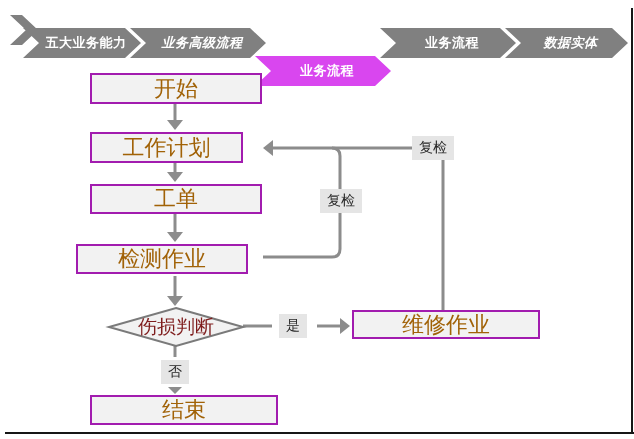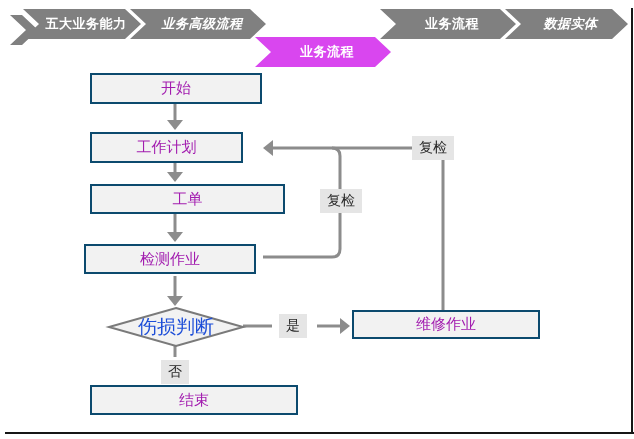--- a/index.html
+++ b/index.html
@@ -5,21 +5,21 @@
   html, body { margin: 0; padding: 0; background: #ffffff; }
   body {
     width: 634px; height: 439px;
     position: relative;
     overflow: hidden;
     font-family: "Liberation Sans", "DejaVu Sans", sans-serif;
   }
 
   
   .chev {
-    position: absolute; top: 9px; height: 30px;
+    position: absolute; top: 28px; height: 30px;
     background: #808080; color: #ffffff;
     font-size: 13px; font-weight: bold;
     display: flex; align-items: center; justify-content: center;
     padding-left: 8px; box-sizing: border-box;
     clip-path: polygon(0 0, calc(100% - 16px) 0, 100% 50%, calc(100% - 16px) 100%, 0 100%, 16px 50%);
     letter-spacing: 0.5px;
     white-space: nowrap;
   }
   .chev.active { background: #d946ef; margin-top: 28px; }
   .chev-lead {
@@ -30,37 +30,37 @@
   #nav-step-1 { left: 23px;  width: 118px; }
   #nav-step-2 { left: 130px; width: 136px; font-style: italic; }
   #nav-step-3 { left: 255px; width: 136px; }
   #nav-step-4 { left: 380px; width: 136px; }
   #nav-step-5 { left: 505px; width: 123px; font-style: italic; }
 
   
   .node {
     position: absolute;
     background: #f2f2f2;
-    border: 2px solid #0c4a6e;
+    border: 2px solid #a21caf;
     box-sizing: border-box;
     display: flex; align-items: center; justify-content: center;
-    font-size: 15px; color: #a21caf;
+    font-size: 22px; color: #a16207;
     white-space: nowrap;
   }
   #node-start      { left: 90px;  top: 73px;  width: 172px; height: 31px; }
   #node-work-plan  { left: 90px;  top: 132px; width: 153px; height: 31px; }
-  #node-work-order { left: 90px;  top: 184px; width: 195px; height: 30px; }
-  #node-inspection { left: 84px;  top: 244px; width: 172px; height: 30px; }
+  #node-work-order { left: 90px;  top: 184px; width: 172px; height: 30px; }
+  #node-inspection { left: 76px;  top: 244px; width: 172px; height: 30px; }
   #node-repair     { left: 352px; top: 310px; width: 188px; height: 29px; }
-  #node-end        { left: 90px;  top: 385px; width: 208px; height: 30px; text-align: right; }
+  #node-end        { left: 90px;  top: 395px; width: 188px; height: 30px; text-align: right; }
 
   .diamond-label {
     position: absolute; left: 176px; top: 327px;
     transform: translate(-50%, -50%);
-    font-size: 19px; color: #1d4ed8; white-space: nowrap;
+    font-size: 19px; color: #7f1d1d; white-space: nowrap;
   }
 
   
   .elabel {
     position: absolute;
     transform: translate(-50%, -50%);
     background: #e5e5e5;
     padding: 3px 7px;
     font-size: 14px; color: #262626;
     white-space: nowrap;

